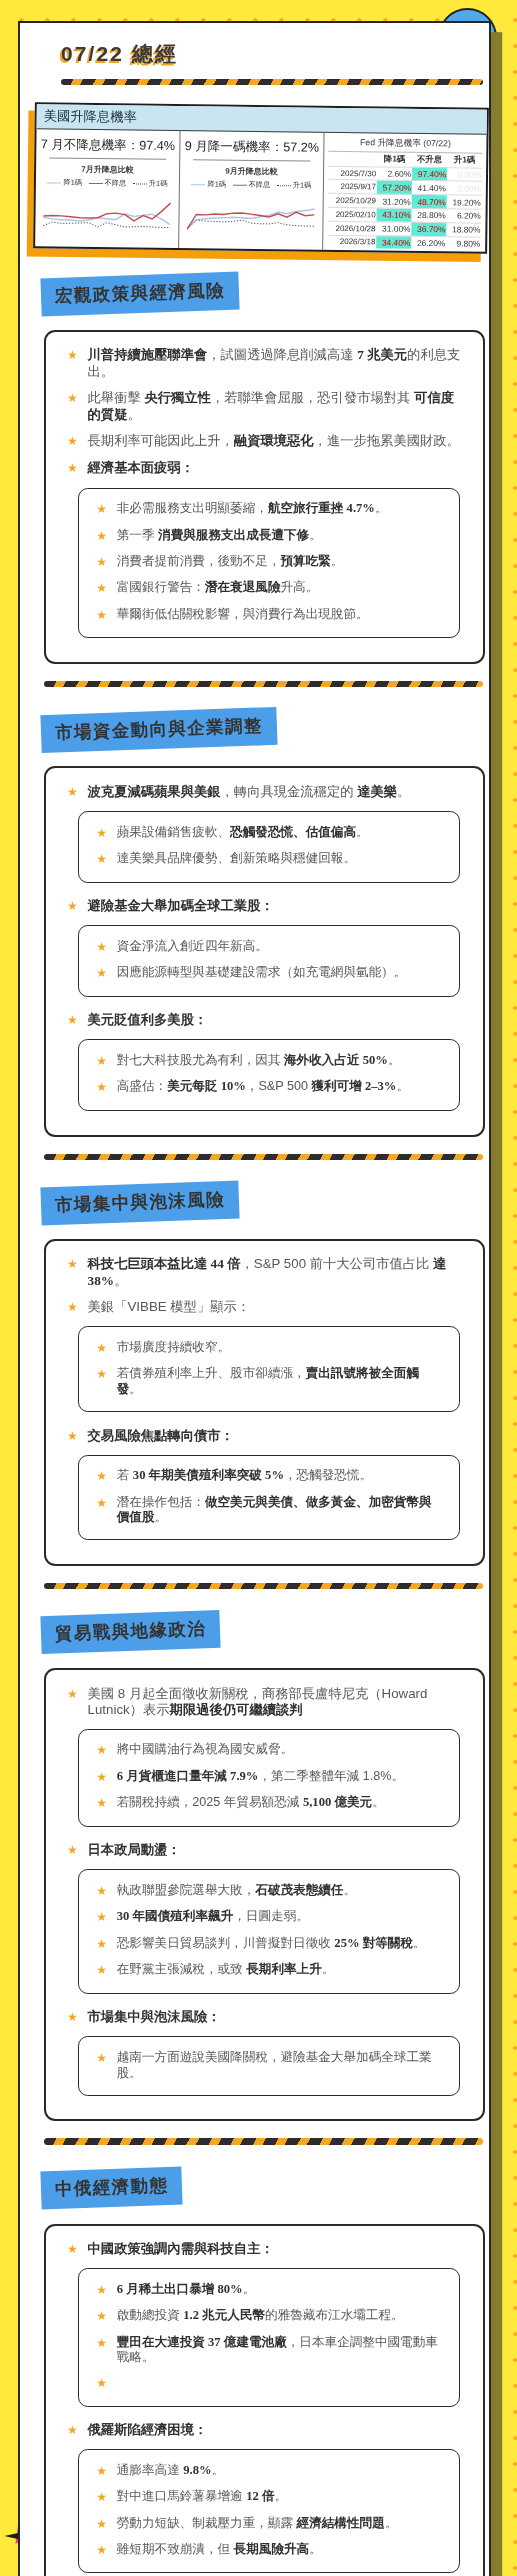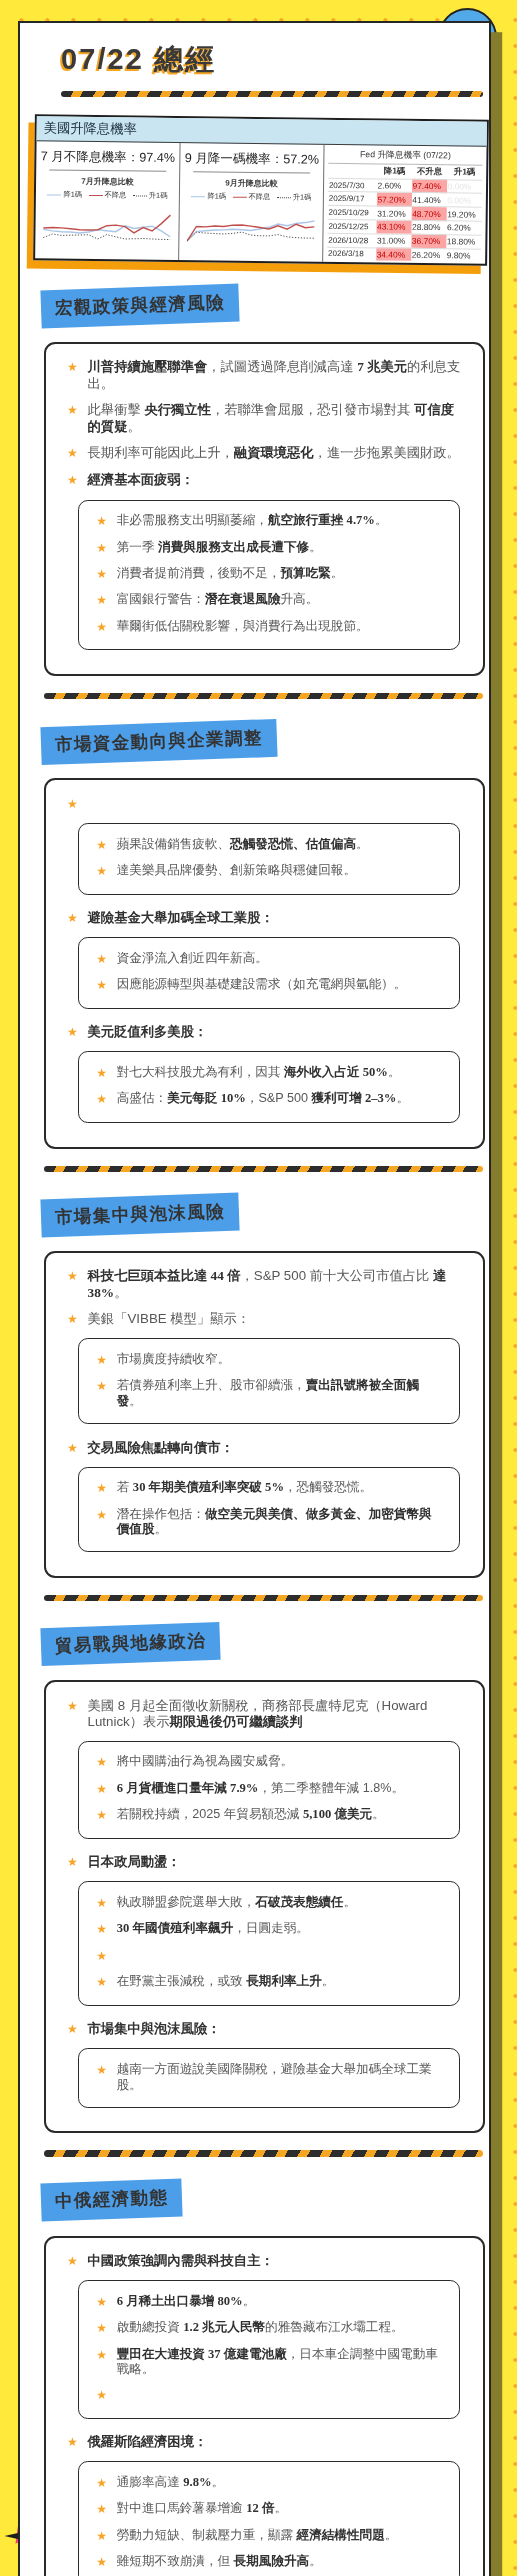--- a/index.html
+++ b/index.html
@@ -15,21 +15,21 @@
     background:#52A9E8;border:2.1px solid #222;z-index:1;
   }
   .deco-burst{position:absolute;left:2.8px;top:2500px;width:81px;height:78px;z-index:1;}
   .poster{
     position:absolute;left:18px;top:21px;width:473px;min-height:2526px;
     background:#ffffff;border:2.1px solid #262626;z-index:2;
     box-shadow:11.2px 11.2px 0 #857C2C;
     box-sizing:border-box;padding-bottom:9.8px;
   }
   .page-title{
-    margin:17px 0 0 41px;font-size:29px;font-weight:800;color:#3A3A3A;
+    margin:17px 0 0 41px;font-size:21px;font-weight:800;color:#3A3A3A;
     letter-spacing:2.1px;text-shadow:-2.1px 2.1px 0 #F5A623;
   }
   .stripe-divider{
     height:6.3px;border-radius:3.5px;
     background:repeating-linear-gradient(118deg,#2D2D2D 0 11.2px,#F5A623 11.2px 19.6px);
   }
   .title-divider{margin:11.2px 5.6px 0 41px;}
   .section-divider{margin:17px 5.6px 21px 24px;}
   
   .rate-card{
@@ -48,23 +48,23 @@
   .panel-rule{border-top:1px solid #8A8A8A;margin:0 8.4px;}
   .panel-subtitle{text-align:center;font-size:8px;color:#3C3C3C;margin-top:4.9px;font-weight:700;}
   .panel-legend{display:flex;justify-content:center;gap:6.3px;font-size:7.3px;color:#333;margin-top:2.8px;align-items:center;}
   .lg-item{display:inline-flex;align-items:center;gap:2.1px;}
   .lg-mark{display:inline-block;width:14px;height:0;}
   .mini-chart{display:block;width:100%;height:41px;margin-top:1.4px;}
   .rate-table-wrap{width:162px;flex:0 0 auto;padding:2.1px 4.2px 1.4px;box-sizing:border-box;}
   .fed-table{width:100%;border-collapse:collapse;font-size:8.4px;color:#333;}
   .fed-table .t-title{font-weight:400;font-size:8.7px;text-align:center;padding:1.4px 0 2.1px;border-bottom:0.7px solid #B8B8B8;}
   .fed-table .t-cols th{font-weight:700;text-align:center;padding:1.4px 0.7px;}
-  .fed-table td{text-align:left;padding:1.4px 0.7px;border-top:0.7px solid #DCDCDC;margin-left:36px;}
+  .fed-table td{text-align:right;padding:1.4px 0.7px;border-top:0.7px solid #DCDCDC;margin-left:36px;}
   .fed-table td.date{font-size:8px;color:#2E2E2E;}
-  .fed-table td.hl{background:#fca5a5;color:#C00000;}
+  .fed-table td.hl{background:#5eead4;color:#C00000;}
   .fed-table td.faint{color:#E5E5E5;}
   
   .topic{margin-top:24px;}
   .topic-header{
     display:inline-block;margin-left:21px;background:#4D9EE8;color:#333;
     font-size:17.5px;font-weight:800;letter-spacing:1.4px;
     padding:6.3px 14px 7.7px;transform:rotate(-2deg);
   }
   .topic-box{
     margin:17px 4.2px 0 24px;border:2.1px solid #2A2A2A;border-radius:11.2px;
@@ -174,21 +174,21 @@
                 <td>41.40%</td>
                 <td class="faint">0.00%</td>
               </tr>
               <tr>
                 <td class="date">2025/10/29</td>
                 <td>31.20%</td>
                 <td class="hl">48.70%</td>
                 <td>19.20%</td>
               </tr>
               <tr>
-                <td class="date">2025/12/25</td>
+                <td class="date">2025/02/10</td>
                 <td class="hl">43.10%</td>
                 <td>28.80%</td>
                 <td>6.20%</td>
               </tr>
               <tr>
                 <td class="date">2026/10/28</td>
                 <td>31.00%</td>
                 <td class="hl">36.70%</td>
                 <td>18.80%</td>
               </tr>
@@ -249,20 +249,21 @@
           </div>
         </div>
   </section>
   <div class="stripe-divider section-divider"></div>
 
   <section class="topic">
     <span class="topic-header">市場資金動向與企業調整</span>
     <div class="topic-box">
           <div class="bullet">
             <span class="star">★</span>
+            <span class="btxt"><b>波克夏減碼蘋果與美銀</b>，轉向具現金流穩定的 <b>達美樂</b>。</span>
           </div>
           <div class="nested-box">
             <div class="bullet sub">
               <span class="star">★</span>
               <span class="btxt">蘋果設備銷售疲軟、<b>恐觸發恐慌、估值偏高</b>。</span>
             </div>
             <div class="bullet sub">
               <span class="star">★</span>
               <span class="btxt">達美樂具品牌優勢、創新策略與穩健回報。</span>
             </div>
@@ -367,20 +368,21 @@
             <div class="bullet sub">
               <span class="star">★</span>
               <span class="btxt">執政聯盟參院選舉大敗，<b>石破茂表態續任</b>。</span>
             </div>
             <div class="bullet sub">
               <span class="star">★</span>
               <span class="btxt"><b>30 年國債殖利率飆升</b>，日圓走弱。</span>
             </div>
             <div class="bullet sub">
               <span class="star">★</span>
+              <span class="btxt">恐影響美日貿易談判，川普擬對日徵收 <b>25% 對等關稅</b>。</span>
             </div>
             <div class="bullet sub">
               <span class="star">★</span>
               <span class="btxt">在野黨主張減稅，或致 <b>長期利率上升</b>。</span>
             </div>
           </div>
           <div class="bullet">
             <span class="star">★</span>
             <span class="btxt"><b>市場集中與泡沫風險：</b></span>
           </div>

